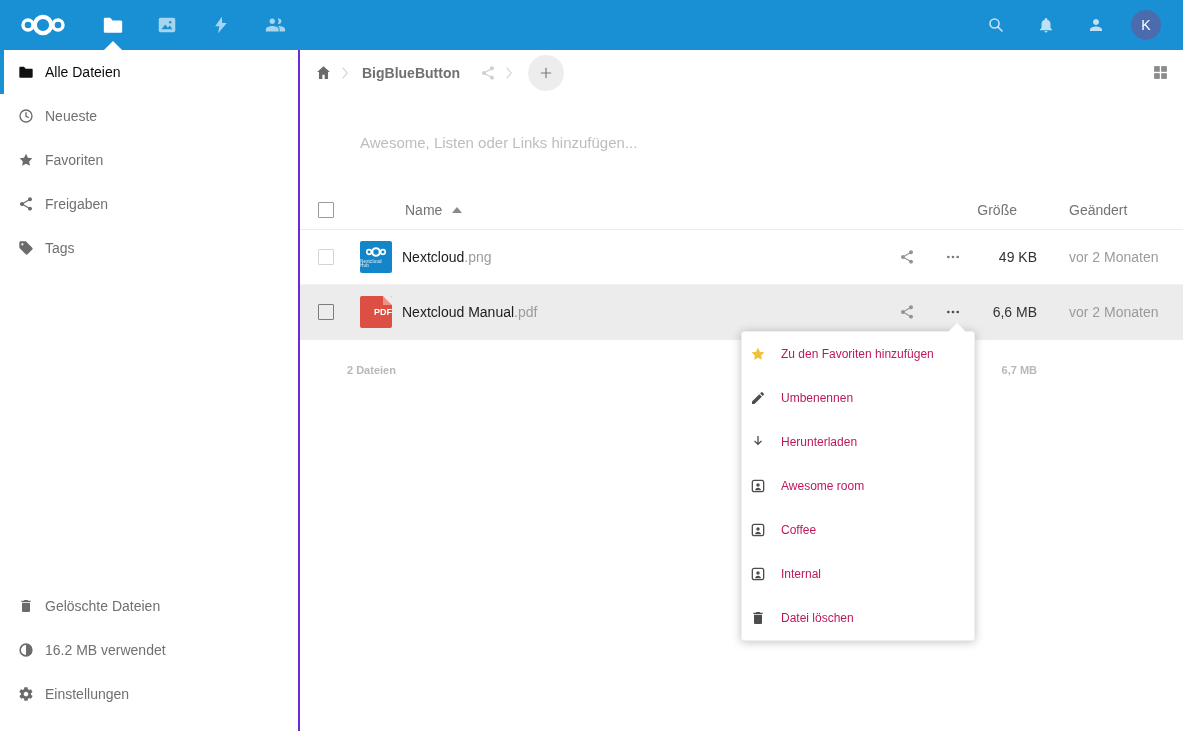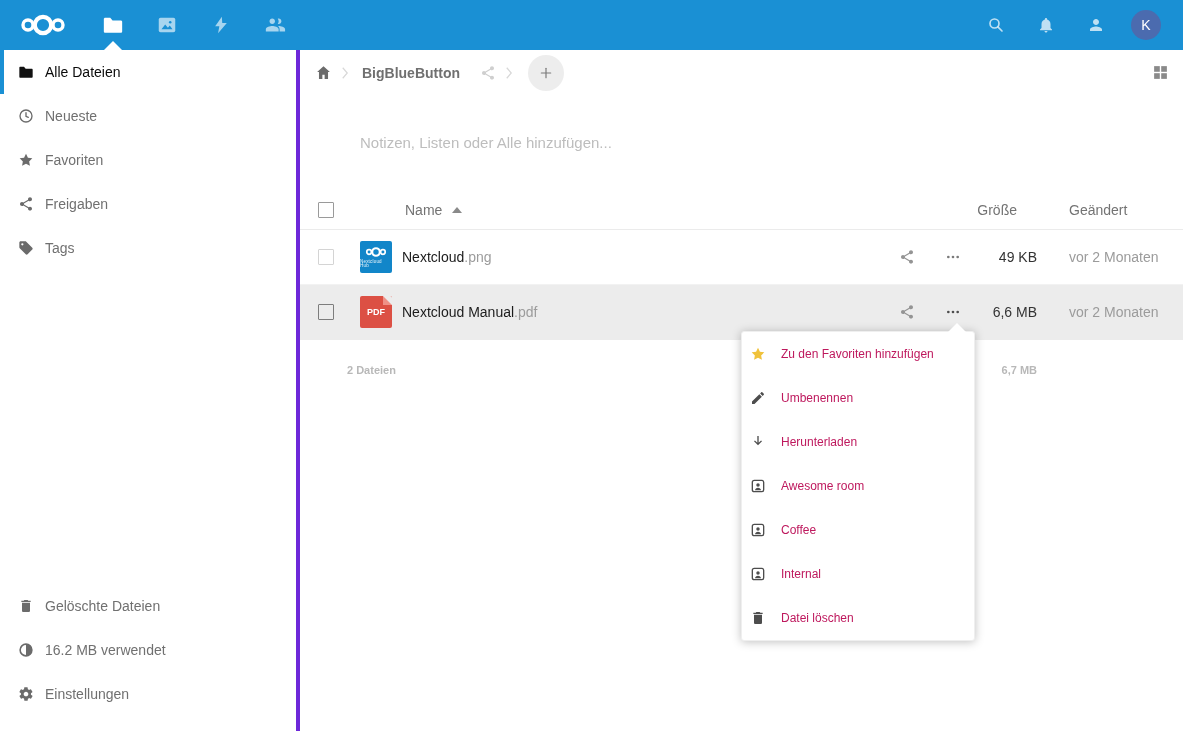--- a/index.html
+++ b/index.html
@@ -15,21 +15,21 @@
   .app { width:54px; height:50px; display:flex; align-items:center; justify-content:center; position:relative; color:rgba(255,255,255,.62); cursor:pointer; }
   .app.active { color:#fff; }
   .notch { position:absolute; bottom:0; left:50%; transform:translateX(-50%); width:0; height:0;
            border-left:9px solid transparent; border-right:9px solid transparent; border-bottom:9px solid #fff; }
   .top-right { margin-left:auto; margin-right:12px; display:flex; align-items:center; }
   .top-icon { width:50px; height:50px; display:flex; align-items:center; justify-content:center; color:rgba(255,255,255,.72); cursor:pointer; }
   .avatar { width:30px; height:30px; border-radius:50%; background:#4b6baf; color:#fff; display:flex; align-items:center; justify-content:center; font-size:14px; }
 
   
   .layout { display:flex; height:681px; }
-  .sidebar { width:300px; border-right:4px solid #6d28d9; display:flex; flex-direction:column; justify-content:space-between; background:#fff; }
+  .sidebar { width:300px; border-right:2px solid #6d28d9; display:flex; flex-direction:column; justify-content:space-between; background:#fff; }
   .side-item { height:44px; display:flex; align-items:center; padding-left:14px; border-left:4px solid transparent; color:#707070; font-size:14px; cursor:pointer; }
   .side-item .sicon { width:16px; height:16px; margin-right:11px; color:#6b6b6b; flex:none; }
   .side-item.active { border-left-color:#1a90d4; color:#0a0a0a; }
   .side-item.active .sicon { color:#111; }
   .sidebar-bottom { padding-bottom:15px; }
 
   .content { flex:1; position:relative; background:#fff; }
 
   
   .crumb-bar { height:45px; display:flex; align-items:center; padding-left:15px; }
@@ -68,21 +68,21 @@
   .cell-size { width:60px; text-align:right; color:#333; flex:none; }
   .cell-mod { width:146px; padding-left:32px; color:#9b9b9b; flex:none; }
 
   .summary { height:60px; color:#b8b8b8; font-size:11px; display:flex; align-items:center; padding-left:47px;font-weight:bold; }
   .summary .cell-size { color:#b8b8b8; }
   .summary .cell-mod { visibility:hidden; }
 
   
   .nc-thumb { width:32px; height:32px; background:#1286c9; border-radius:2px; display:flex; flex-direction:column; align-items:center; justify-content:center; }
   .nc-label { font-size:4.5px; color:rgba(255,255,255,.92); line-height:1; margin-top:2px; letter-spacing:.2px; }
-  .pdf-icon { position:relative; width:32px; height:32px; background:#dc5044; border-radius:2px; display:flex; align-items:center; justify-content:center; overflow:hidden; }
+  .pdf-icon { position:relative; width:32px; height:32px; background:#dc5044; border-radius:2px; display:flex; align-items:center; justify-content:flex-end; overflow:hidden; }
   .pdf-fold { position:absolute; top:0; right:0; width:0; height:0; border-style:solid; border-width:0 9px 9px 0; border-color:#ececec #ececec #ef9187 transparent; }
   .pdf-label { color:#fff; font-size:9px; font-weight:bold; }
 
   
   .context-menu { position:absolute; left:741px; top:331px; width:234px; background:#fff; border:1px solid #efefef; border-radius:3px;
                   box-shadow:0 1px 10px rgba(0,0,0,.25); z-index:20; }
   .menu-caret { position:absolute; top:-9px; right:8px; width:0; height:0;
                 border-left:9px solid transparent; border-right:9px solid transparent; border-bottom:9px solid #fff; }
   .menu-item { height:44px; display:flex; align-items:center; padding-left:8px; color:#be185d; font-size:12px; cursor:pointer; }
   .menu-item .micon { width:16px; height:16px; margin-right:15px; color:#4d4d4d; flex:none; }
@@ -277,21 +277,21 @@
               <rect x="3" y="3" width="8" height="8"></rect>
               <rect x="13" y="3" width="8" height="8"></rect>
               <rect x="3" y="13" width="8" height="8"></rect>
               <rect x="13" y="13" width="8" height="8"></rect>
             </svg>
         </span>
       </span>
     </div>
 
     <div class="notes">
-      <span>Notizen, Listen oder Alle hinzufügen...</span>
+      <span>Awesome, Listen oder Links hinzufügen...</span>
     </div>
 
     <div>
       <div class="frow fhead">
         <div class="cell-check">
           <div class="checkbox"></div>
         </div>
         <div class="head-name">
           <span>Name</span>
           <span class="sort-caret"></span>

